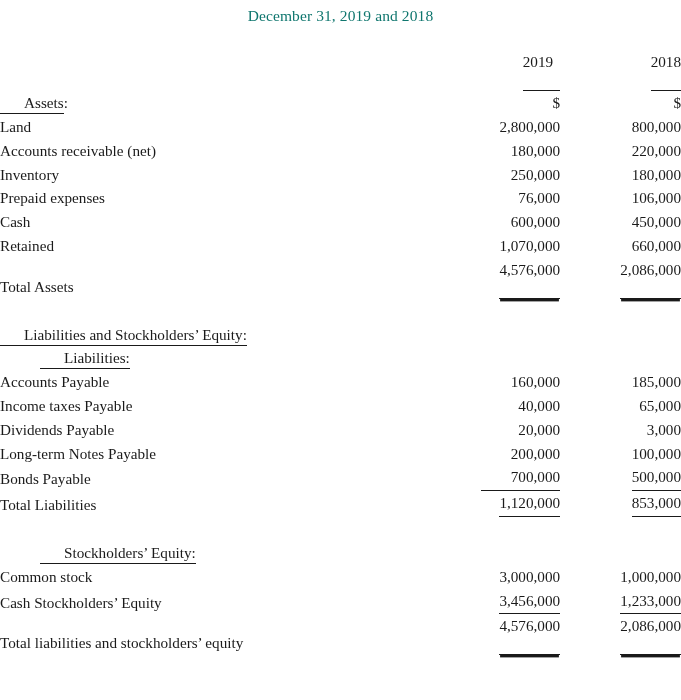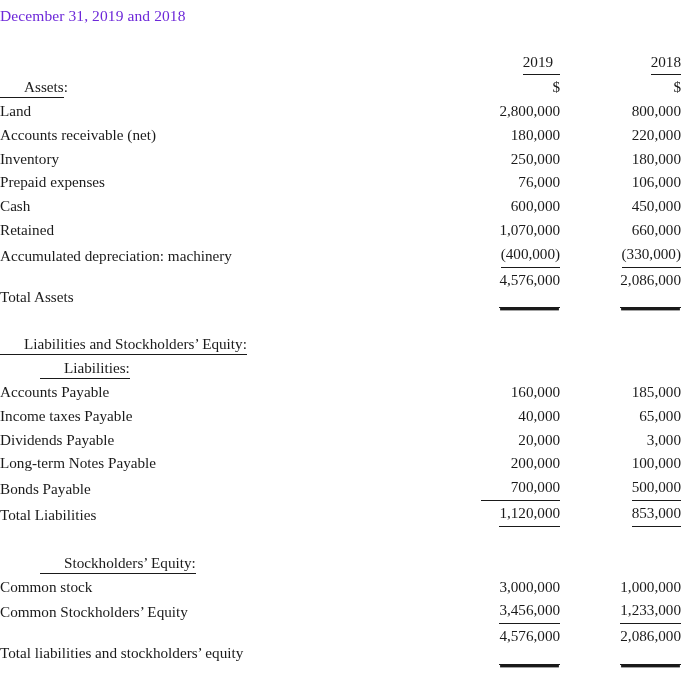--- a/index.html
+++ b/index.html
@@ -17,26 +17,26 @@
   }
 
   .sheet {
     width: 681px;
     height: 700px;
     box-sizing: border-box;
     padding: 0;
   }
 
   .doc-title {
-    text-align: left;
+    text-align: center;
     font-size: 15.5px;
     line-height: 1;
     padding-top: 8px;
     letter-spacing: 0.1px;
-    color: #6d28d9;
+    color: #0f766e;
   }
 
   table.fin {
     width: 100%;
     border-collapse: collapse;
     margin-top: 26px;
     font-size: 15.2px;
   }
 
   table.fin td {
@@ -65,21 +65,21 @@
   .ind2 { padding-left: 110px; }
 
   
   .yr {
     text-align: right;
     font-size: 15.2px;
   }
   .yr span.u {
     display: inline-block;
     border-bottom: 1.4px solid #1a1a1a;
-    padding-bottom: 1px;
+    padding-bottom: 17px;
     text-align: right;
   }
   .yr.col2019 span.u { padding-right: 7px; }
 
   .cur { text-align: right; }
 
   
   .num .val {
     display: inline-block;
   }
@@ -161,25 +161,20 @@
         <td class="label">Cash</td>
         <td class="num col2019"><span class="val">600,000</span></td>
         <td class="num col2018"><span class="val">450,000</span></td>
       </tr>
       <tr>
         <td class="label">Retained</td>
         <td class="num col2019"><span class="val">1,070,000</span></td>
         <td class="num col2018"><span class="val">660,000</span></td>
       </tr>
       <tr>
-        <td class="label">Accumulated depreciation: machinery</td>
-        <td class="num col2019 ul-single"><span class="val">(400,000)</span></td>
-        <td class="num col2018 ul-single"><span class="val">(330,000)</span></td>
-      </tr>
-      <tr>
         <td class="label ind1">Total Assets</td>
         <td class="num col2019 ul-double"><span class="val">4,576,000</span></td>
         <td class="num col2018 ul-double"><span class="val">2,086,000</span></td>
       </tr>
 
       <tr class="spacer">
           <td></td>
           <td></td>
           <td></td>
         </tr>
@@ -237,21 +232,21 @@
         <td class="num col2019"></td>
         <td class="num col2018"></td>
       </tr>
 
       <tr>
         <td class="label">Common stock</td>
         <td class="num col2019"><span class="val">3,000,000</span></td>
         <td class="num col2018"><span class="val">1,000,000</span></td>
       </tr>
       <tr>
-        <td class="label ind1">Common Stockholders’ Equity</td>
+        <td class="label ind1">Cash Stockholders’ Equity</td>
         <td class="num col2019 ul-single"><span class="val">3,456,000</span></td>
         <td class="num col2018 ul-single"><span class="val">1,233,000</span></td>
       </tr>
       <tr>
         <td class="label ind2">Total liabilities and stockholders’ equity</td>
         <td class="num col2019 ul-double"><span class="val">4,576,000</span></td>
         <td class="num col2018 ul-double"><span class="val">2,086,000</span></td>
       </tr>
 
     </tbody>

